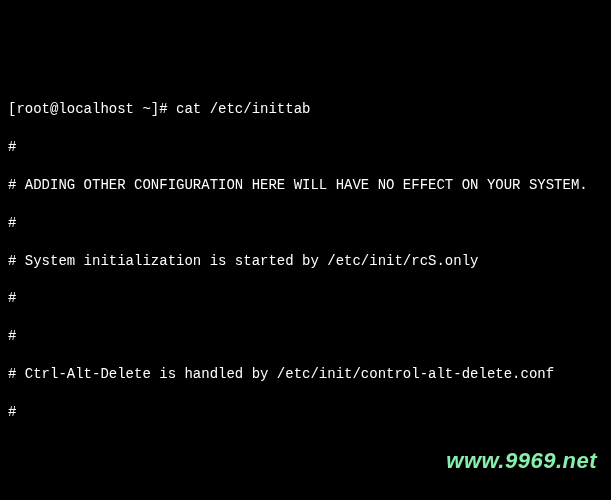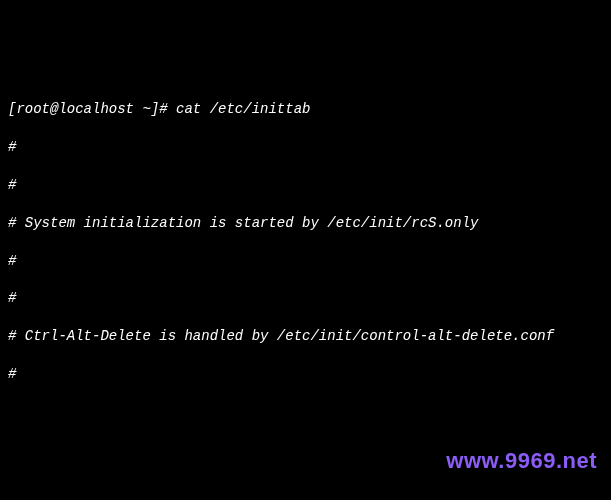--- a/index.html
+++ b/index.html
@@ -9,41 +9,43 @@
       font-family: "Consolas", "Courier New", monospace;
       font-size: 14px;
       line-height: 1.35;
       padding: 6px 8px;
       width: 611px;
       height: 500px;
       overflow: hidden;
       position: relative;
       white-space: pre;
     }
-    .line { display: block; font-style: italic; }
+    .line { display: block; }
     .watermark {
       position: absolute;
       right: 14px;
       bottom: 24px;
-      color: #8b5cf6;
+      color: #86efac;
       font-family: Arial, sans-serif;
       font-size: 22px;
       font-weight: bold;
+      font-style: italic;
       letter-spacing: 0.5px;
       pointer-events: none;
     }
   </style>
 </head>
 <body>
 
 
 
 <div>
 <span class="line">[root@localhost ~]# cat /etc/inittab</span>
 <span class="line">#</span>
+<span class="line"># ADDING OTHER CONFIGURATION HERE WILL HAVE NO EFFECT ON YOUR SYSTEM.</span>
 <span class="line">#</span>
 <span class="line"># System initialization is started by /etc/init/rcS.only</span>
 <span class="line">#</span>
 <span class="line">#</span>
 <span class="line"># Ctrl-Alt-Delete is handled by /etc/init/control-alt-delete.conf</span>
 <span class="line">#</span>
 
 
 
 

